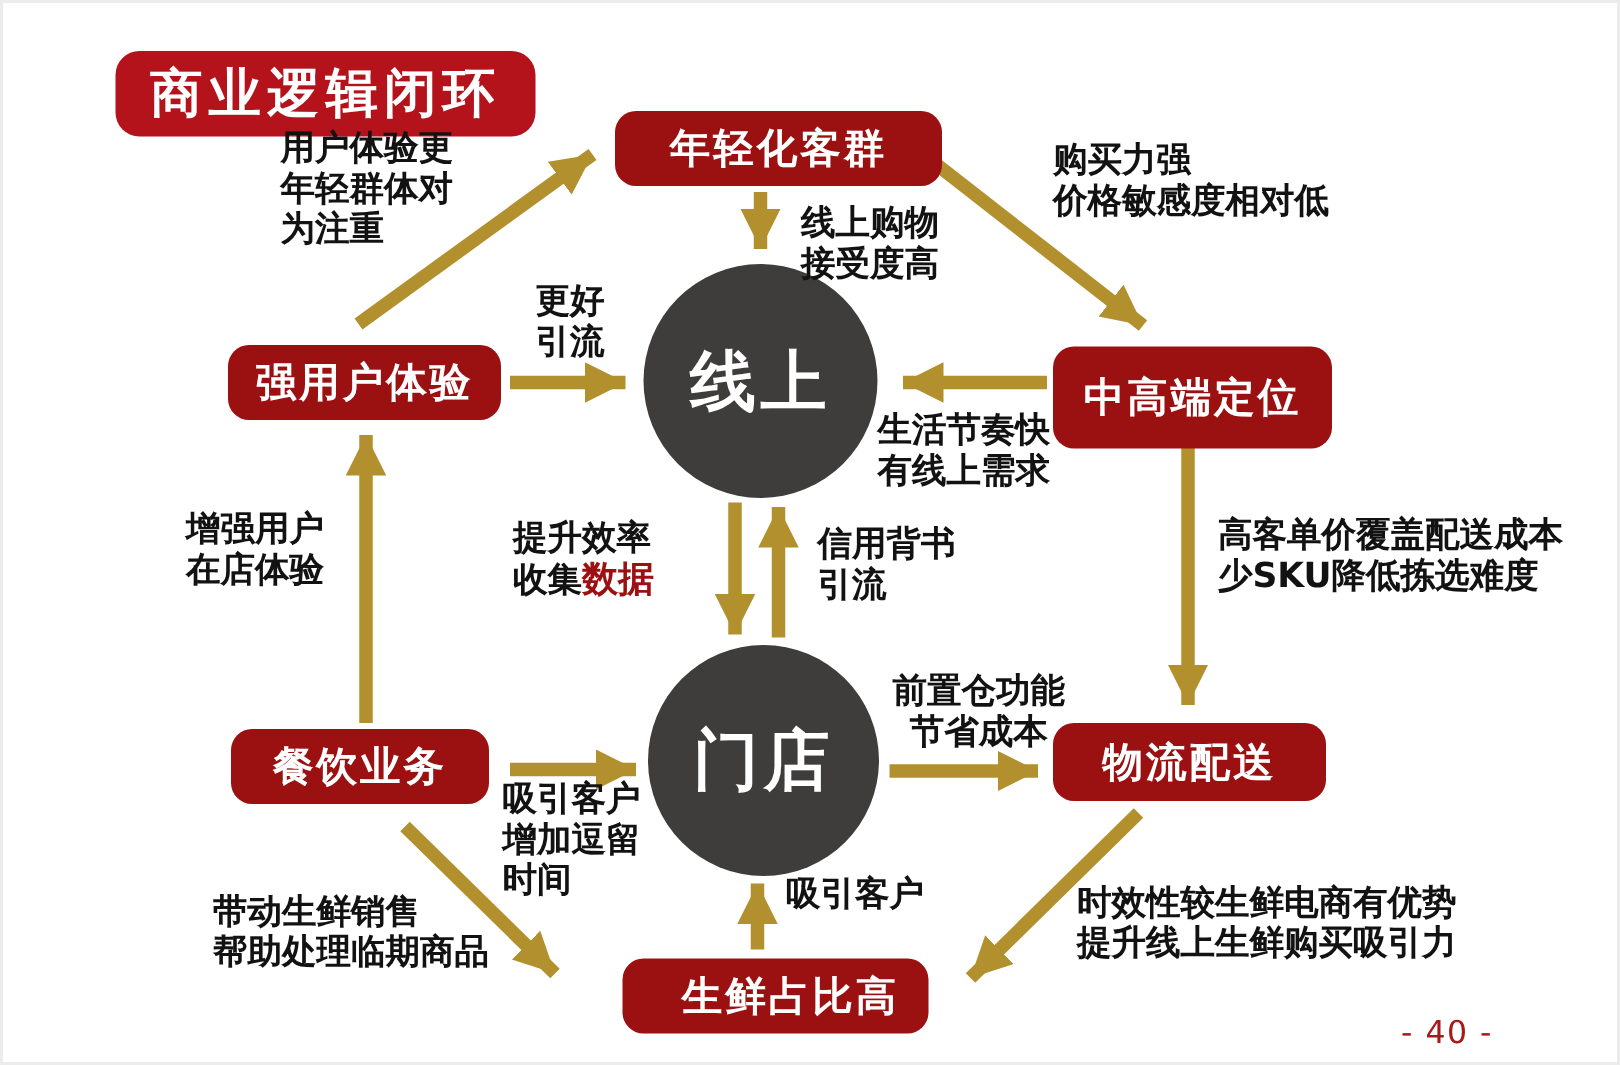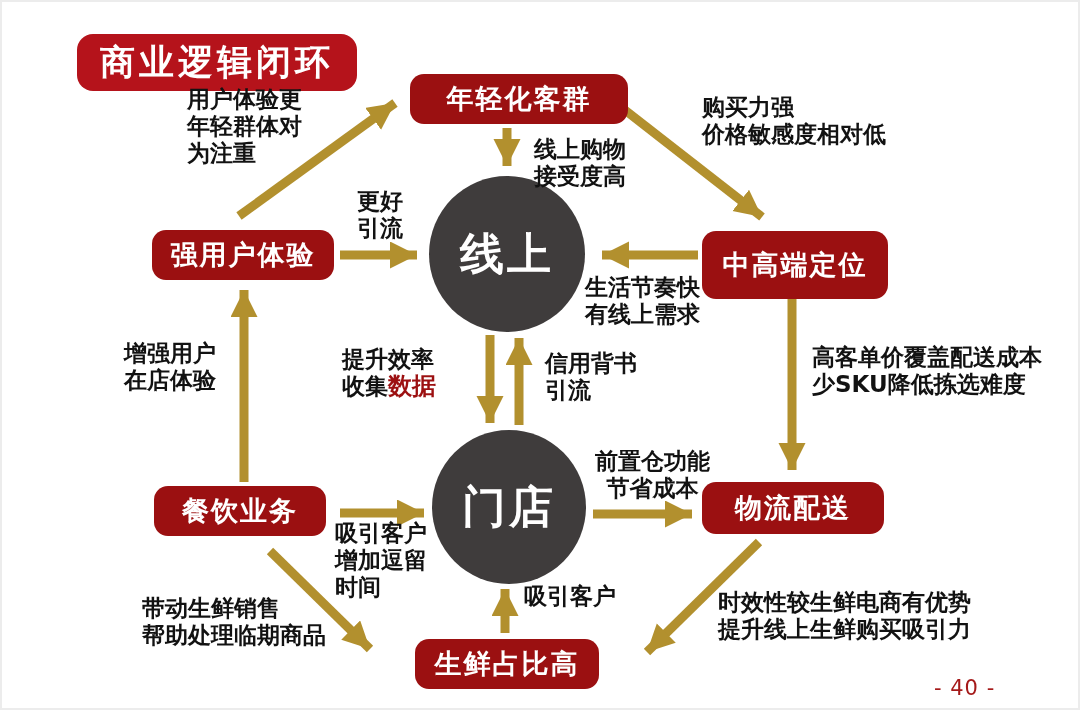--- a/index.html
+++ b/index.html
@@ -64,21 +64,21 @@
     <line x1="268" y1="549" x2="368" y2="647" marker-end="url(#ah)"></line>
   </svg>
 
   <div class="title-box" style="left:75px;top:8px;width:280px;height:57px;margin-top:24px;">商业逻辑闭环</div>
 
   <div class="node" style="left:408px;top:72px;width:218px;height:50px;">年轻化客群</div>
   <div class="node" style="left:150px;top:228px;width:182px;height:50px;">强用户体验</div>
   <div class="node" style="left:700px;top:229px;width:186px;height:68px;">中高端定位</div>
   <div class="node" style="left:152px;top:484px;width:172px;height:50px;">餐饮业务</div>
   <div class="node" style="left:700px;top:480px;width:182px;height:52px;">物流配送</div>
-  <div class="node" style="left:413px;top:637px;width:184px;height:50px;">生鲜占比高</div>
+  <div class="node" style="left:413px;top:637px;width:184px;height:50px;padding-left:20px;">生鲜占比高</div>
 
   <div class="circle" style="left:427px;top:174px;width:156px;height:156px;">线上</div>
   <div class="circle" style="left:430px;top:428px;width:154px;height:154px;">门店</div>
 
   <div class="ann" style="left:185px;top:84px;">
     <span class="ln">用户体验更</span>
     <span class="ln">年轻群体对</span>
     <span class="ln">为注重</span>
   </div>
 

